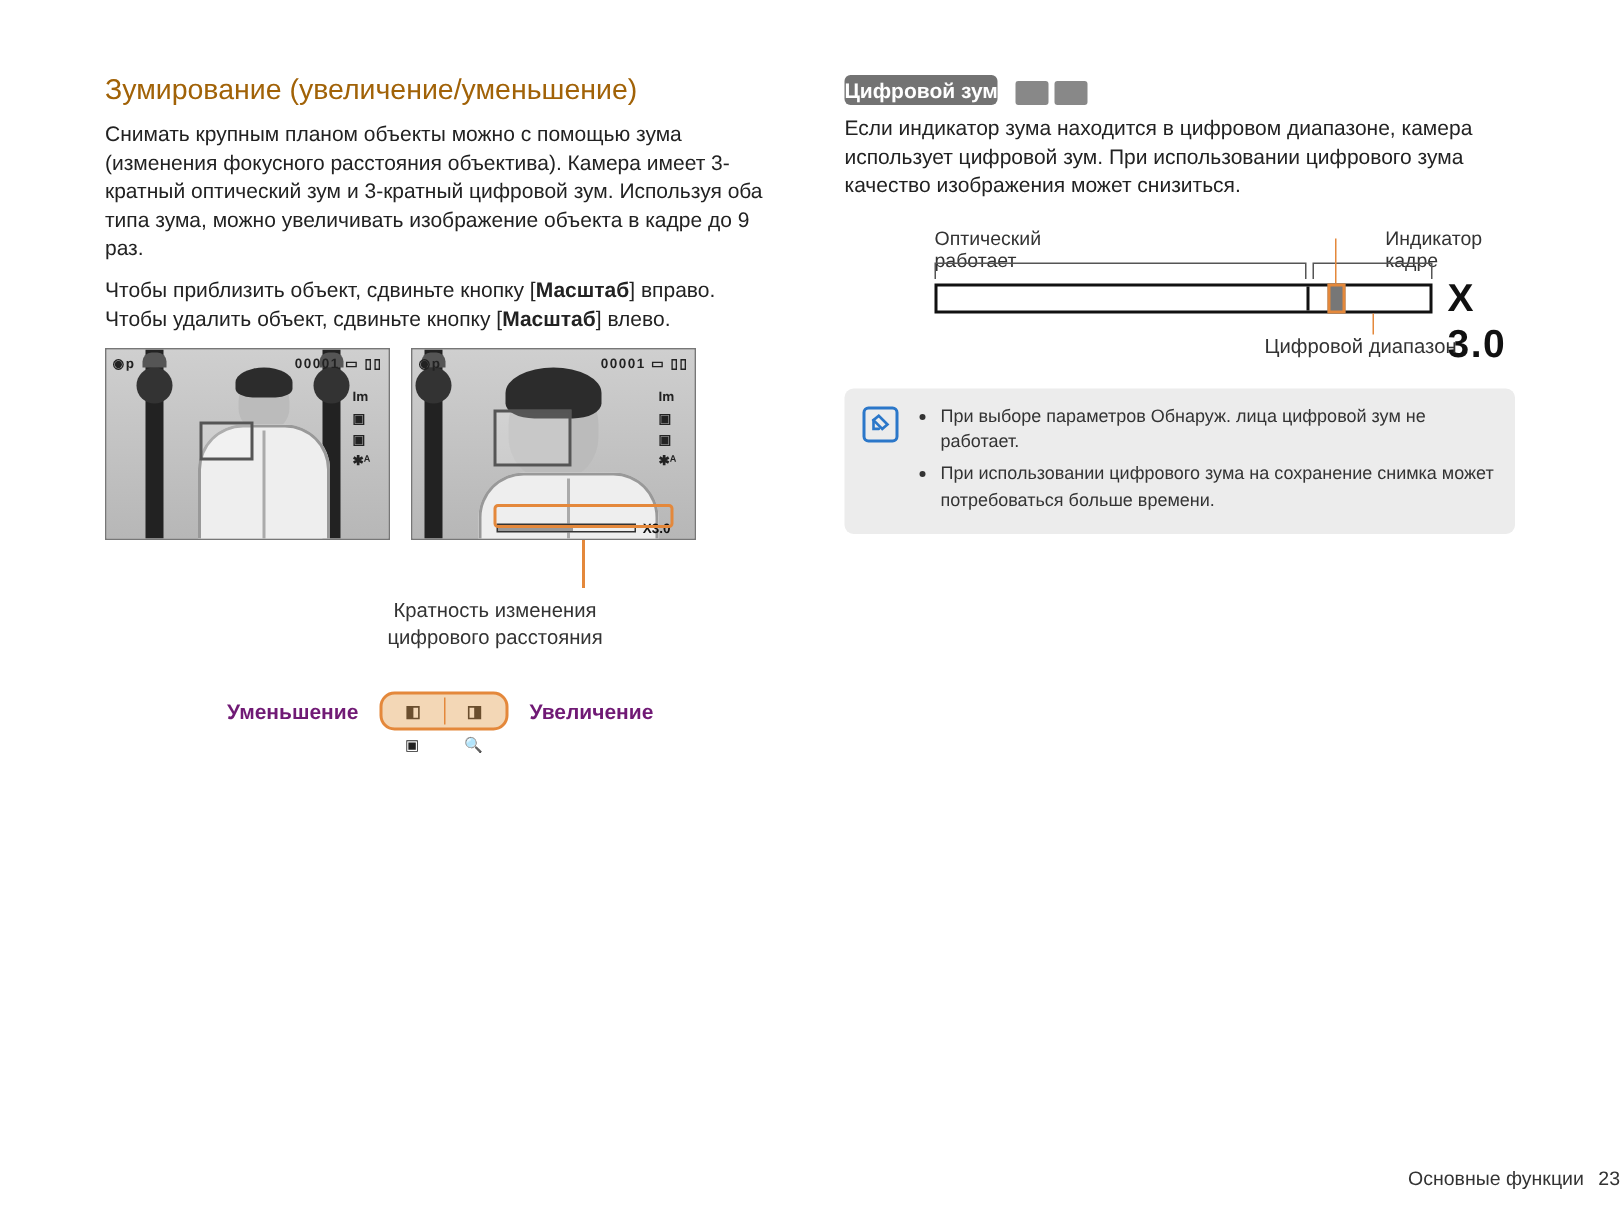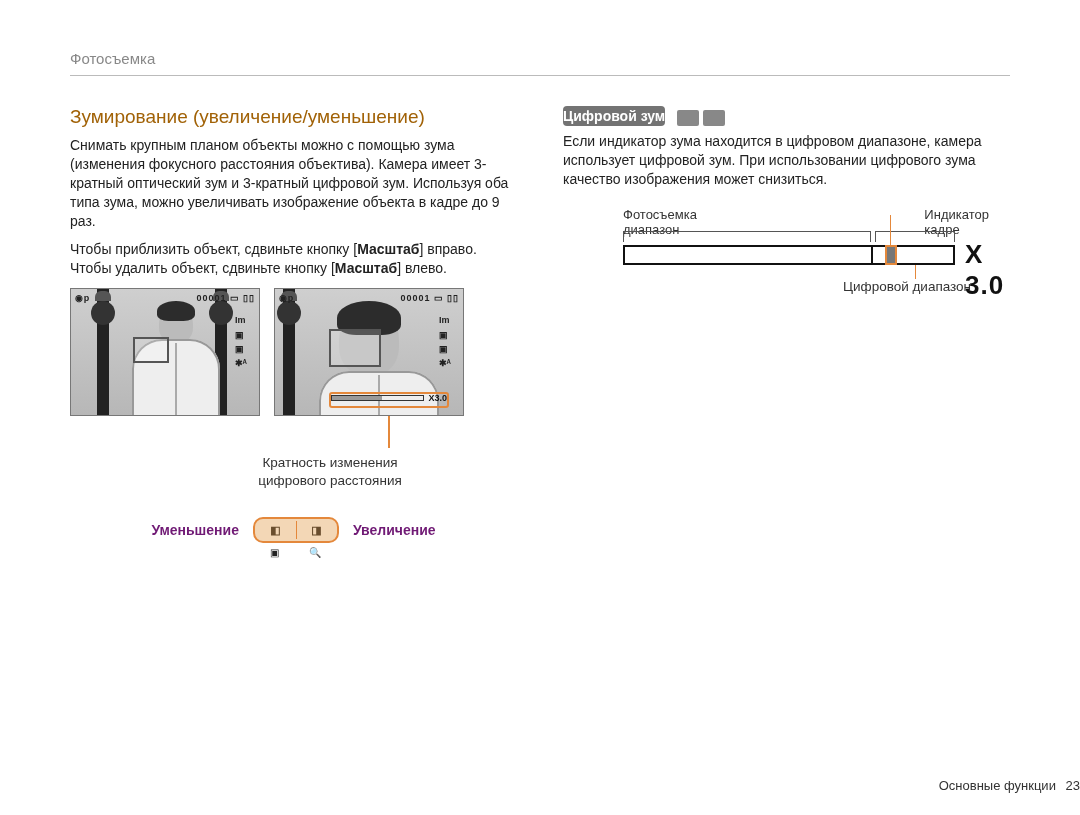--- a/index.html
+++ b/index.html
@@ -102,21 +102,21 @@
   }
   .icons-right {
     position:absolute; top:24px; right:4px; width:20px;
     font-size:9px; font-weight:bold; color:#222; 
     line-height:1.6;
   }
   .focus-frame{
     position:absolute; border:2px solid #555; background:rgba(255,255,255,0.2);
   }
   .zoombar-mini{
-    position:absolute; left:56px; bottom:12px; width:116px; height:10px;
+    position:absolute; left:56px; bottom:2px; width:116px; height:10px;
     display:flex; align-items:center;
   }
   .zoombar-mini .track{
     height:6px; flex:1; border:1px solid #333; background:#eee; position:relative;
   }
   .zoombar-mini .track .fill{ position:absolute; left:0; top:0; bottom:0; width:55%; background:#999;}
   .zoombar-mini .lbl{ font-size:9px; font-weight:bold; margin-left:4px; color:#111;}
   .callout-highlight{
     position:absolute; border:2px solid #e4883b; border-radius:3px;
   }
@@ -205,21 +205,20 @@
   .footer{
     position:absolute; bottom:22px; left:0; right:0; text-align:right;
     font-size:13px; color:#333;
   }
   .footer .pgnum{margin-left:6px;}
 </style>
 </head>
 <body>
 
 <div class="page">
-  <div class="breadcrumb">Фотосъемка</div>
 
   <div class="columns">
 
     <div class="col">
       <h2 class="section-title">Зумирование (увеличение/уменьшение)</h2>
       <p class="paragraph">Снимать крупным планом объекты можно с помощью зума (изменения фокусного расстояния объектива). Камера имеет 3-кратный оптический зум и 3-кратный цифровой зум. Используя оба типа зума, можно увеличивать изображение объекта в кадре до 9 раз.</p>
       <p class="paragraph">
         <span>Чтобы приблизить объект, сдвиньте кнопку [</span><b>Масштаб</b><span>] вправо. Чтобы удалить объект, сдвиньте кнопку [</span><b>Масштаб</b><span>] влево.</span>
       </p>
 
@@ -291,38 +290,50 @@
         <span class="pill">Цифровой зум</span>
         <span class="mode-icons">
           <span></span>
           <span></span>
         </span>
       </div>
       <p class="paragraph">Если индикатор зума находится в цифровом диапазоне, камера использует цифровой зум. При использовании цифрового зума качество изображения может снизиться.</p>
 
       <div class="zoombar-big">
         <div class="zb-labels-top">
-          <span>Фотосъемка диапазон</span>
+          <span>Оптический работает</span>
           <span class="spacer"></span>
           <span>Индикатор кадре</span>
         </div>
         <div class="zb-brackets">
           <div class="brk" style="left:0; width:248px;"></div>
           <div class="brk" style="left:252px; width:80px;"></div>
         </div>
         <div class="zb-bar">
           <div class="dzone"></div>
           <div class="thumb"></div>
         </div>
         <div class="zb-ind-line" style="left:327px; top:8px; height:30px;"></div>
         <div class="zb-ind-line" style="left:352px; top:58px; height:14px; width:1px;"></div>
         <div class="zb-mult">X 3.0</div>
         <div class="zb-label-bot" style="left:280px;">Цифровой диапазон</div>
       </div>
 
+      <div class="note">
+        <div class="note-icon">
+          <svg viewBox="0 0 24 24" fill="none" stroke="currentColor" stroke-width="3" stroke-linecap="round">
+            <path d="M4 7l6-5 10 10-6 5z"></path>
+              <path d="M4 7l0 10 6 0"></path>
+          </svg>
+        </div>
+        <ul>
+          <li>При выборе параметров Обнаруж. лица цифровой зум не работает.</li>
+          <li>При использовании цифрового зума на сохранение снимка может потребоваться больше времени.</li>
+        </ul>
+      </div>
     </div>
   </div>
 
   <div class="footer">
     <span>Основные функции</span>
     <span class="pgnum">23</span>
   </div>
 </div>
 
 </body></html>

